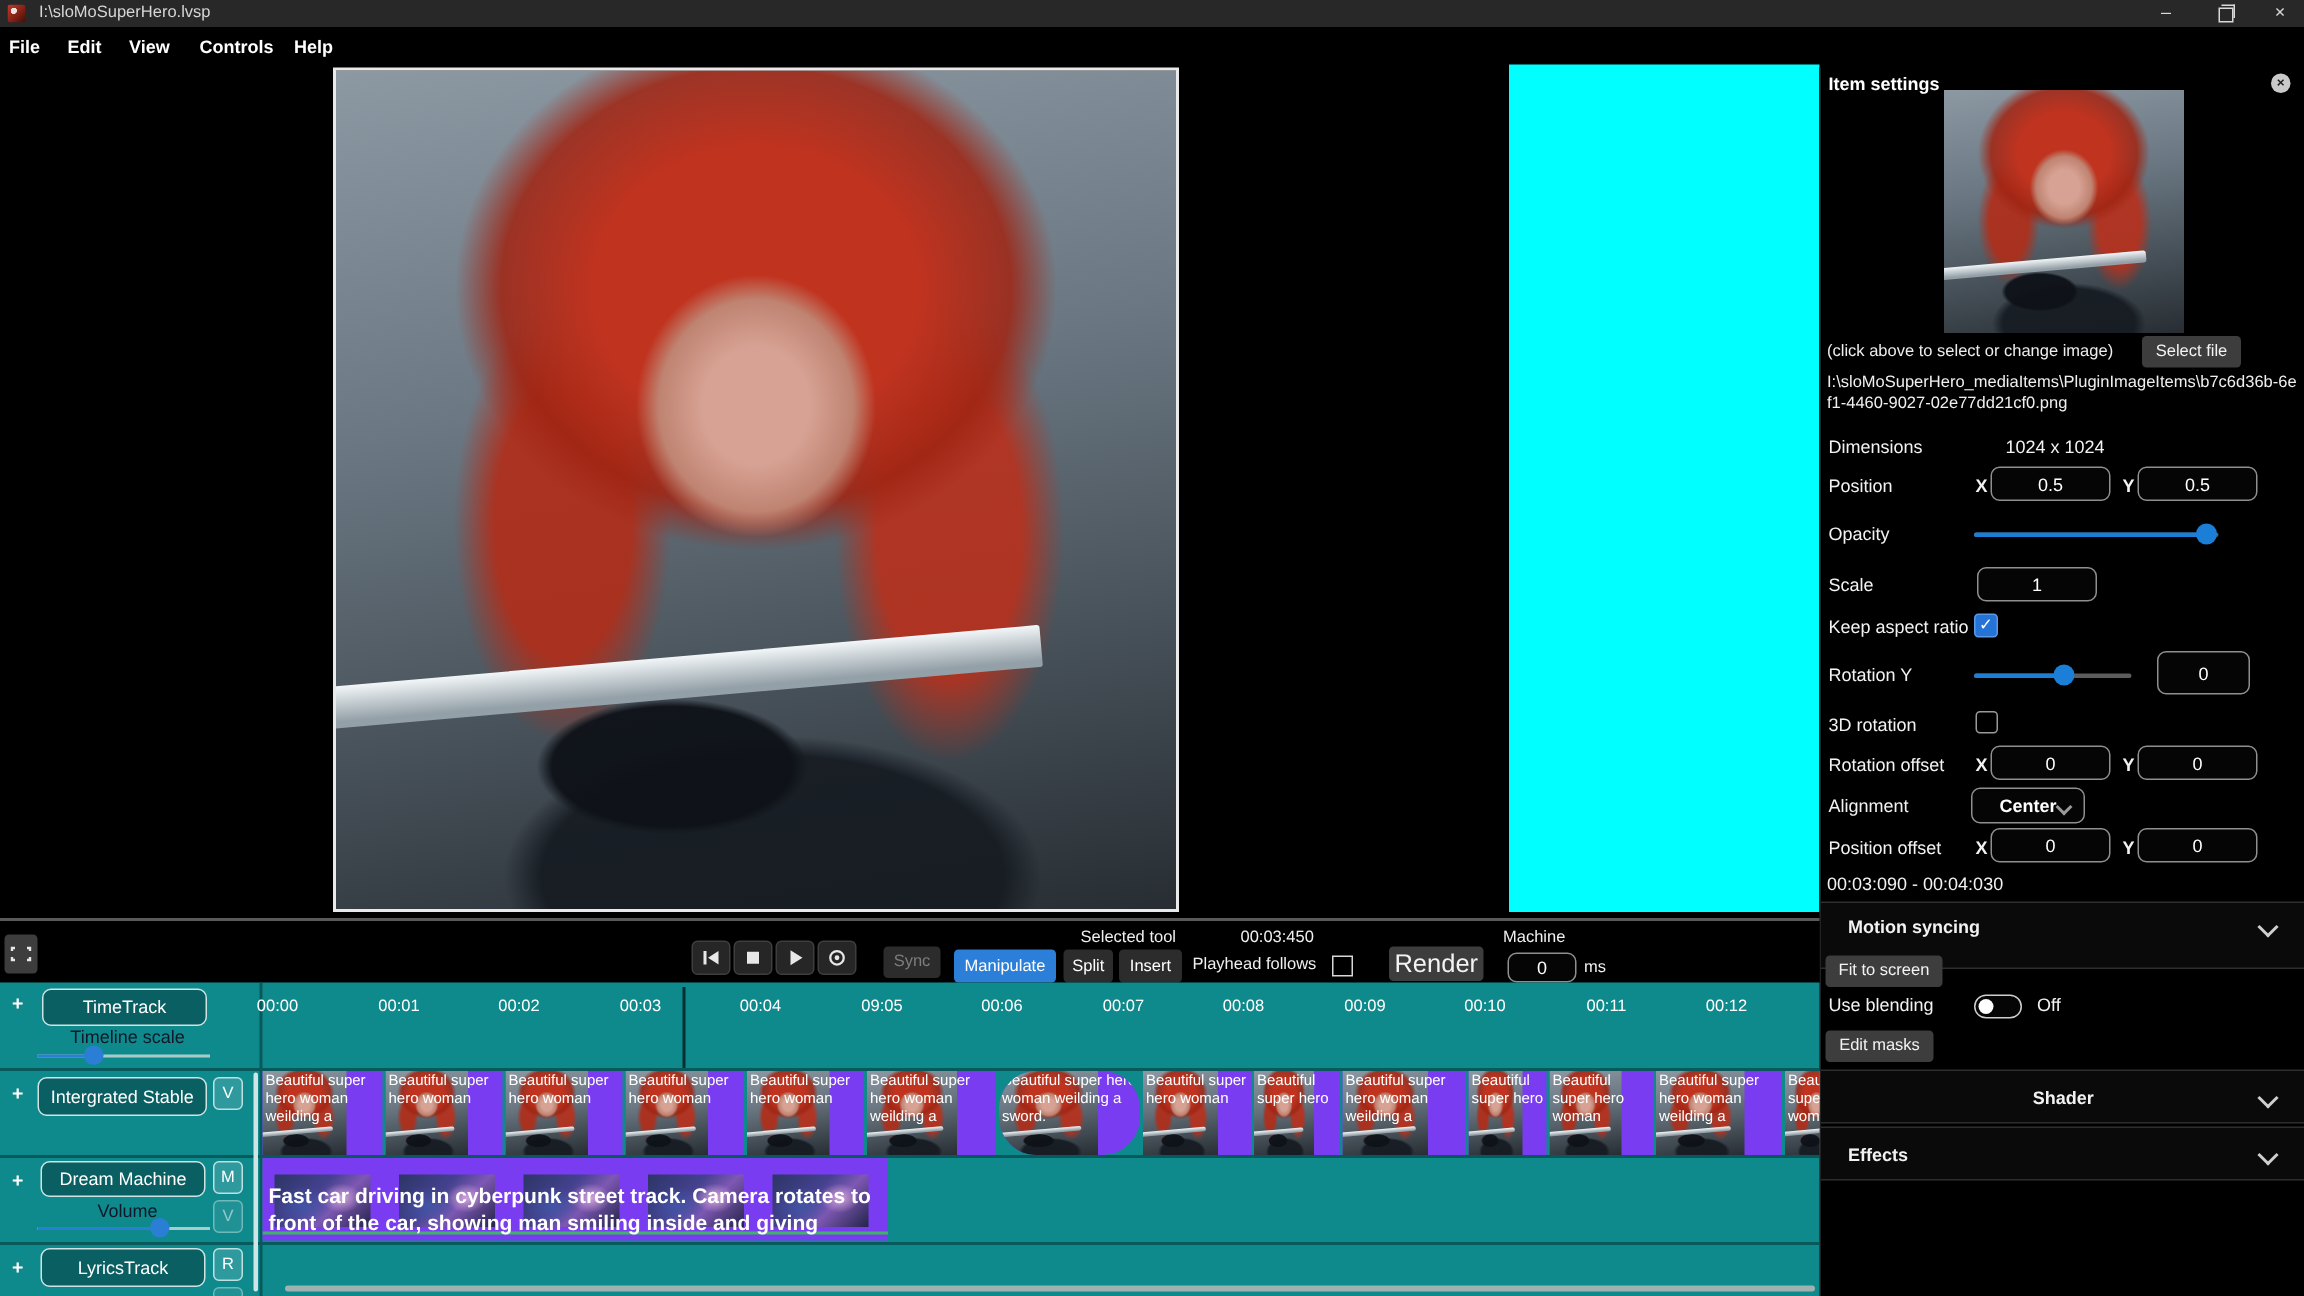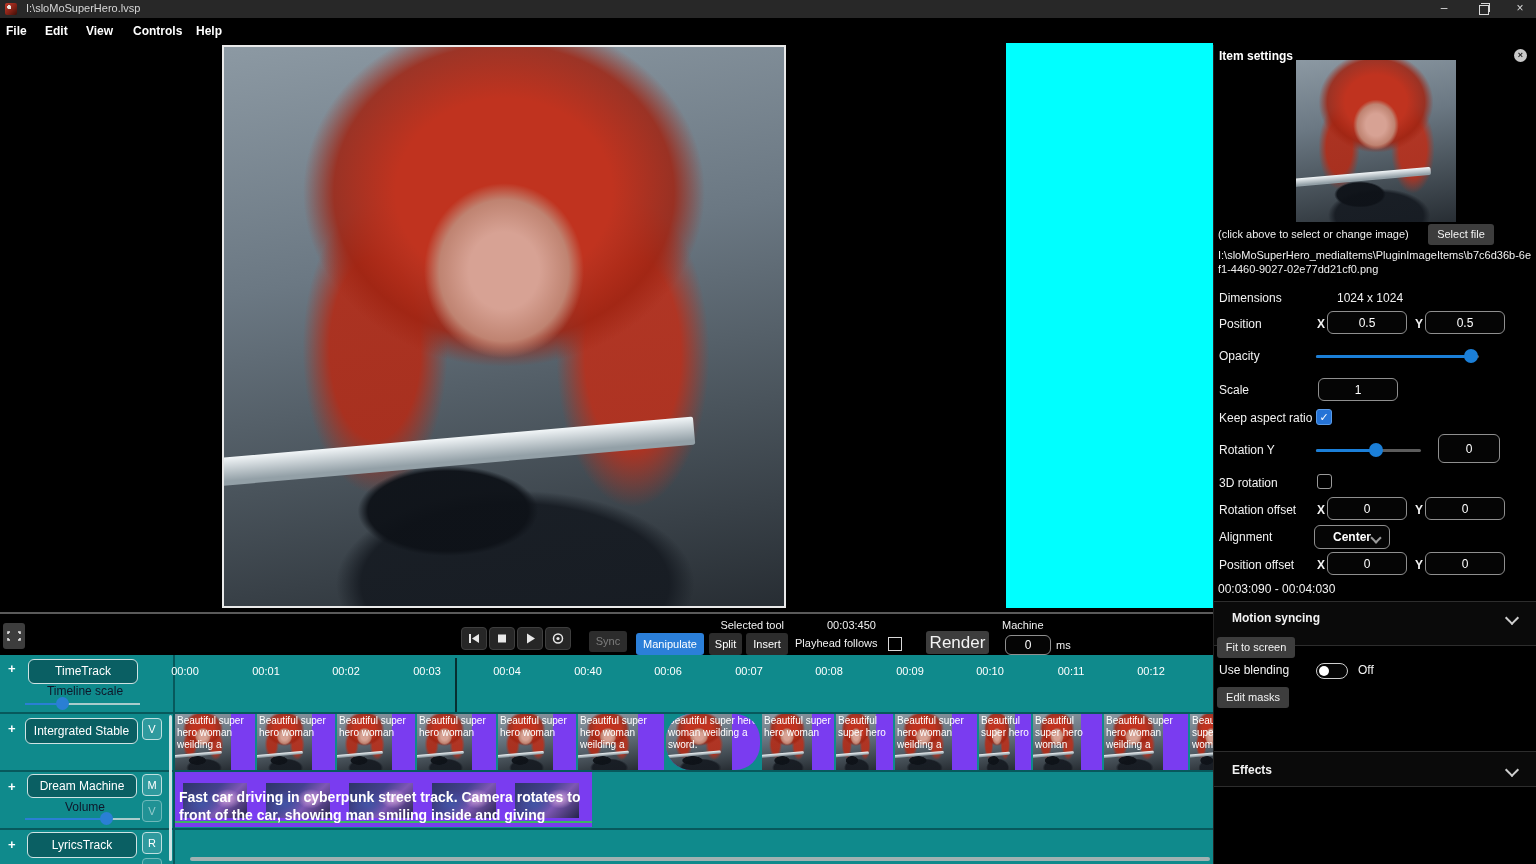--- a/index.html
+++ b/index.html
@@ -191,20 +191,24 @@
     <div class="abs btn-gray" style="left:3px;top:592px;width:78px;height:21px;line-height:21px;">Fit to screen</div>
 
     <div class="abs lbl" style="left:5px;top:618px;">Use blending</div>
     <div id="toggle-blending" class="abs">
       <div class="knob"></div>
     </div>
     <div class="abs lbl" style="left:144px;top:618px;">Off</div>
 
     <div class="abs btn-gray" style="left:3px;top:642px;width:72px;height:21px;line-height:21px;">Edit masks</div>
 
+    <div class="abs section" style="top:668px;height:36px;">
+      <span class="abs lbl" style="left:0;top:11px;width:323px;text-align:center;">Shader</span>
+      <span class="abs chev" style="left:293px;top:13px;"></span>
+    </div>
     <div class="abs section" style="top:706px;height:36px;">
       <span class="abs lbl" style="left:18px;top:11px;">Effects</span>
       <span class="abs chev" style="left:293px;top:13px;"></span>
     </div>
   </div>
 
   <div id="toolbar" class="abs">
     <div class="abs btn-gray" style="left:3px;top:9px;width:22px;height:26px;">
       <svg width="22" height="26" viewBox="0 0 22 26">
         <g stroke="#e8e8e8" stroke-width="1.6" fill="none">
@@ -267,21 +271,21 @@
     <div class="abs hdr-slider" style="left:25px;top:48px;width:115px;">
       <div class="hdr-fill" style="width:38px;"></div>
       <div class="hdr-handle" style="left:31px;"></div>
     </div>
 
     <span class="abs ruler-tick" style="left:185px;">00:00</span>
     <span class="abs ruler-tick" style="left:266px;">00:01</span>
     <span class="abs ruler-tick" style="left:346px;">00:02</span>
     <span class="abs ruler-tick" style="left:427px;">00:03</span>
     <span class="abs ruler-tick" style="left:507px;">00:04</span>
-    <span class="abs ruler-tick" style="left:588px;">00:40</span>
+    <span class="abs ruler-tick" style="left:588px;">09:05</span>
     <span class="abs ruler-tick" style="left:668px;">00:06</span>
     <span class="abs ruler-tick" style="left:749px;">00:07</span>
     <span class="abs ruler-tick" style="left:829px;">00:08</span>
     <span class="abs ruler-tick" style="left:910px;">00:09</span>
     <span class="abs ruler-tick" style="left:990px;">00:10</span>
     <span class="abs ruler-tick" style="left:1071px;">00:11</span>
     <span class="abs ruler-tick" style="left:1151px;">00:12</span>
     <div id="playhead" class="abs"></div>
 
     <span class="abs plus" style="left:8px;top:66px;">+</span>

